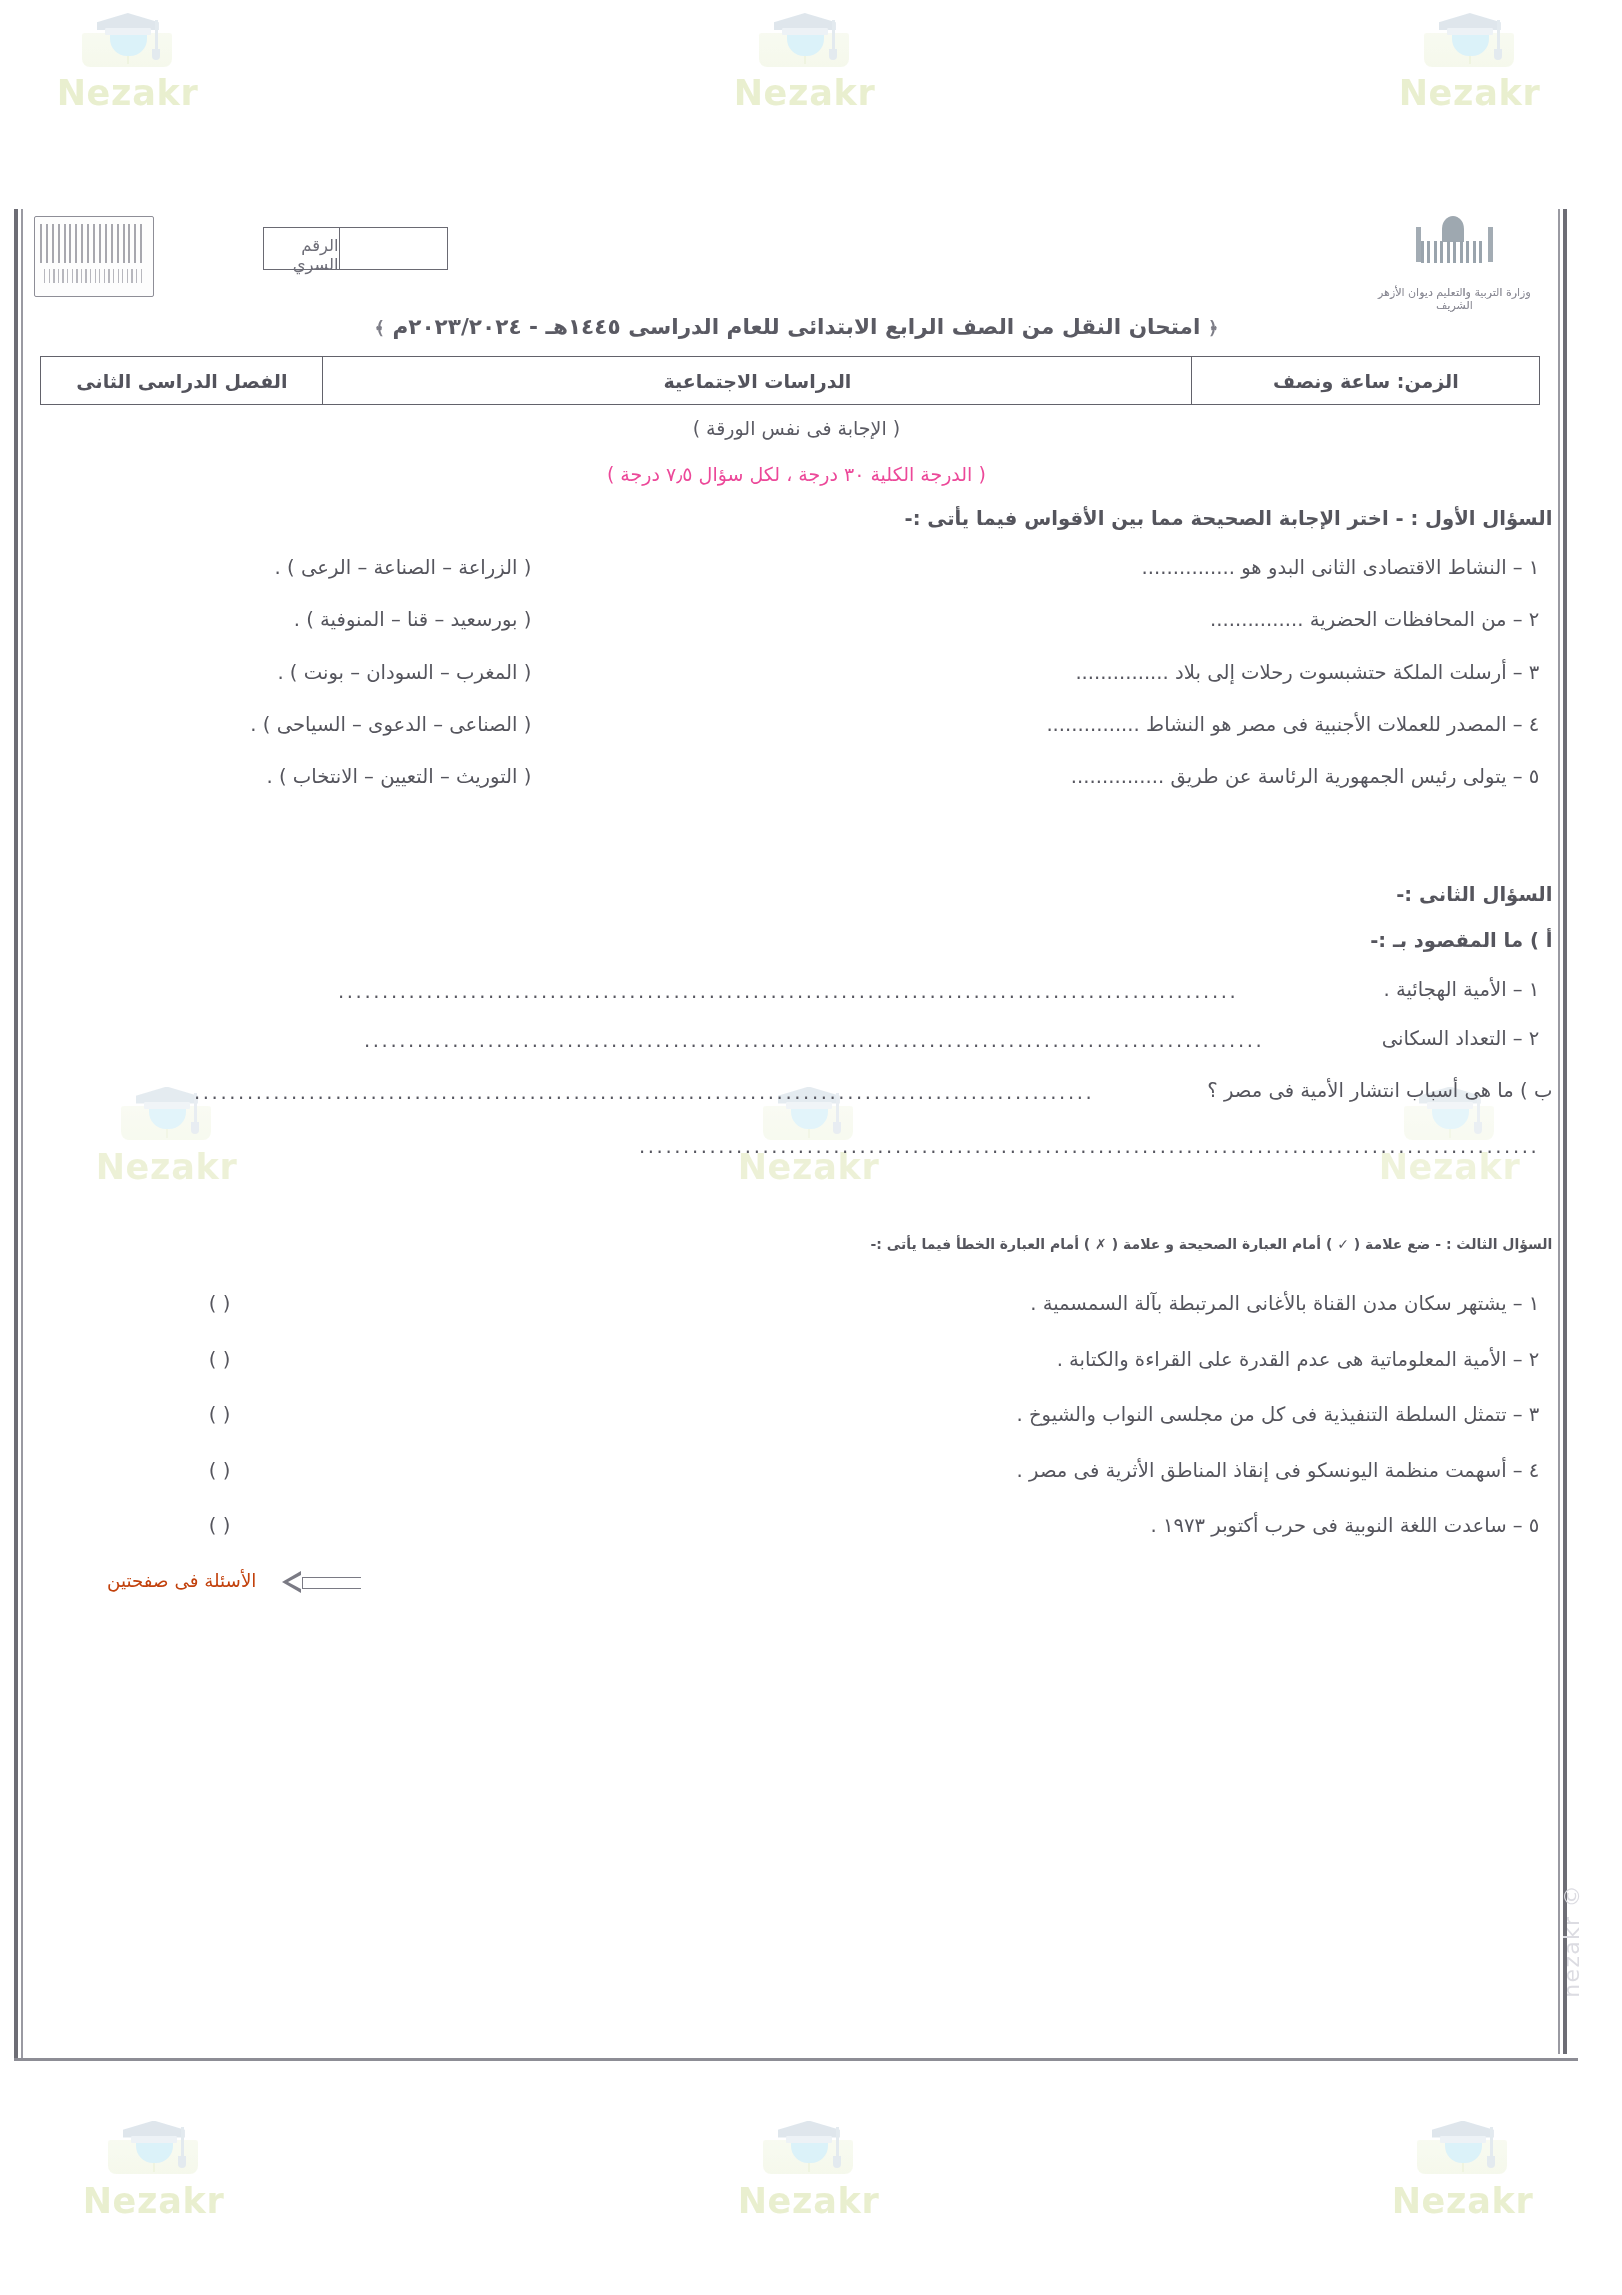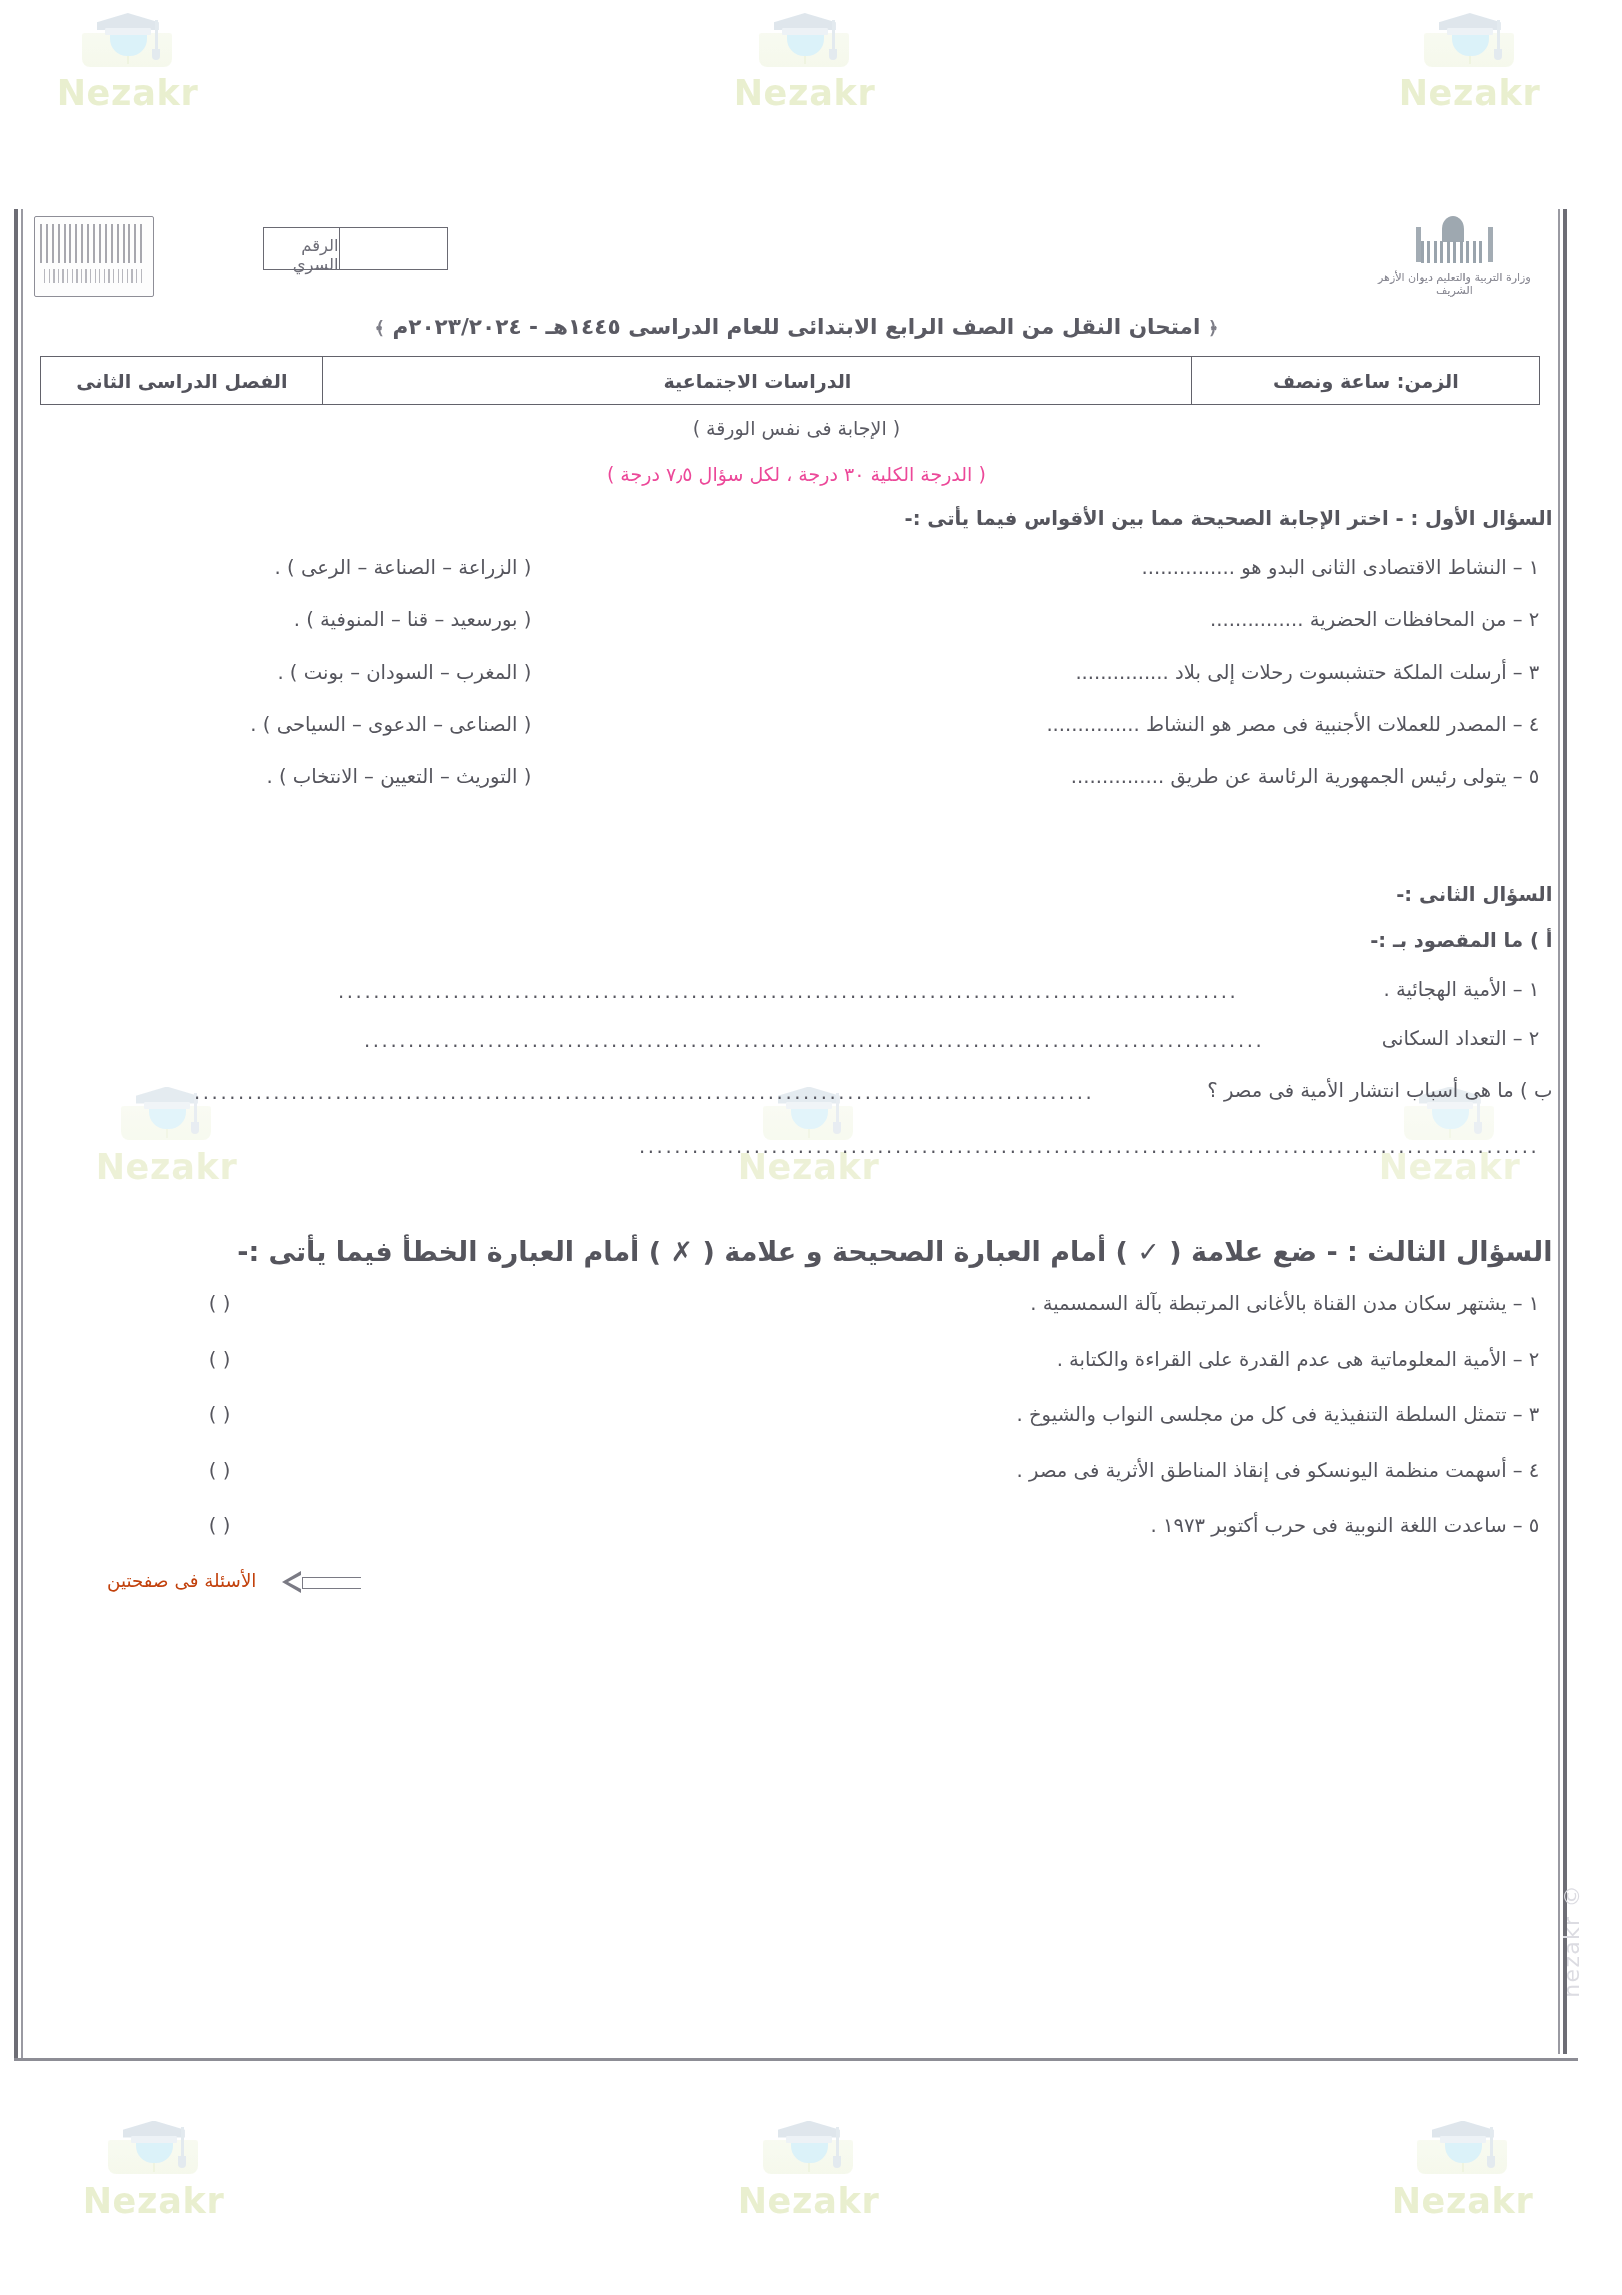--- a/index.html
+++ b/index.html
@@ -50,21 +50,21 @@
 
   
   .emblem{position:absolute;right:39px;top:6.5px;width:170px;height:82px;text-align:center;}
   .emblem .glyph{width:79px;height:51px;margin:0 auto;position:relative;}
   .emblem .glyph .dome{position:absolute;left:27.5px;top:0;width:22px;height:26px;
     background:#9ea8b0;border-radius:50% 50% 0 0;}
   .emblem .glyph .base{position:absolute;left:6.5px;top:25px;width:65px;height:22px;
     background:repeating-linear-gradient(90deg,#9aa4ad 0 2.6px,transparent 2.6px 6.5px);}
   .emblem .glyph .min1{position:absolute;left:1.3px;top:11.8px;width:4.6px;height:35px;background:#a3acb4;}
   .emblem .glyph .min2{position:absolute;right:1.3px;top:11.8px;width:4.6px;height:35px;background:#a3acb4;}
-  .emblem .etext{font-size:11px;color:#8a8a94;margin-top:4px;
+  .emblem .etext{font-size:11px;color:#8a8a94;margin-top:19px;
     background:repeating-linear-gradient(90deg,#8a8a94 0 2px,transparent 2px 5.2px);
     -webkit-background-clip:text;color:#8b8b95;letter-spacing:0;}
 
   .exam-title{position:absolute;left:0;right:0;top:105px;text-align:center;
     font-size:21.6px;font-weight:bold;color:#5a5a63;letter-spacing:0;}
   .exam-title .orn{font-size:17.7px;color:#7d7d87;}
 
   
   .infotable{position:absolute;left:26px;top:147px;width:1498px;height:47px;
     border:1.3px solid #62626b;display:flex;}
@@ -296,21 +296,21 @@
     <span>٢</span>
     <span> – </span>
     <span>التعداد السكانى</span>
   </div>
   <div class="dotline" style="right:314px;top:820px;width:1204px;">......................................................................................................</div>
 
   <div class="qline" style="right:26px;top:870px;">ب ) ما هى أسباب انتشار الأمية فى مصر ؟</div>
   <div class="dotline" style="right:484px;top:872px;width:1034px;">......................................................................................................</div>
   <div class="dotline" style="right:39px;top:926px;width:1479px;">......................................................................................................</div>
 
-  <div class="qline qhead" style="right:26px;top:1027px;font-size:27px;">السؤال الثالث : -  ضع علامة ( ✓ ) أمام العبارة الصحيحة و علامة ( ✗ ) أمام العبارة الخطأ فيما يأتى :-</div>
+  <div class="qline qhead" style="right:26px;top:1027px;font-size:14px;">السؤال الثالث : -  ضع علامة ( ✓ ) أمام العبارة الصحيحة و علامة ( ✗ ) أمام العبارة الخطأ فيما يأتى :-</div>
 
   <div class="qline" style="right:39px;top:1083px;">
     <span>١</span>
     <span> – </span>
     <span>يشتهر سكان مدن القناة بالأغانى المرتبطة بآلة السمسمية  .</span>
   </div>
   <div class="qline" style="right:1348px;top:1083px;">(        )</div>
 
   <div class="qline" style="right:39px;top:1139px;">
     <span>٢</span>

